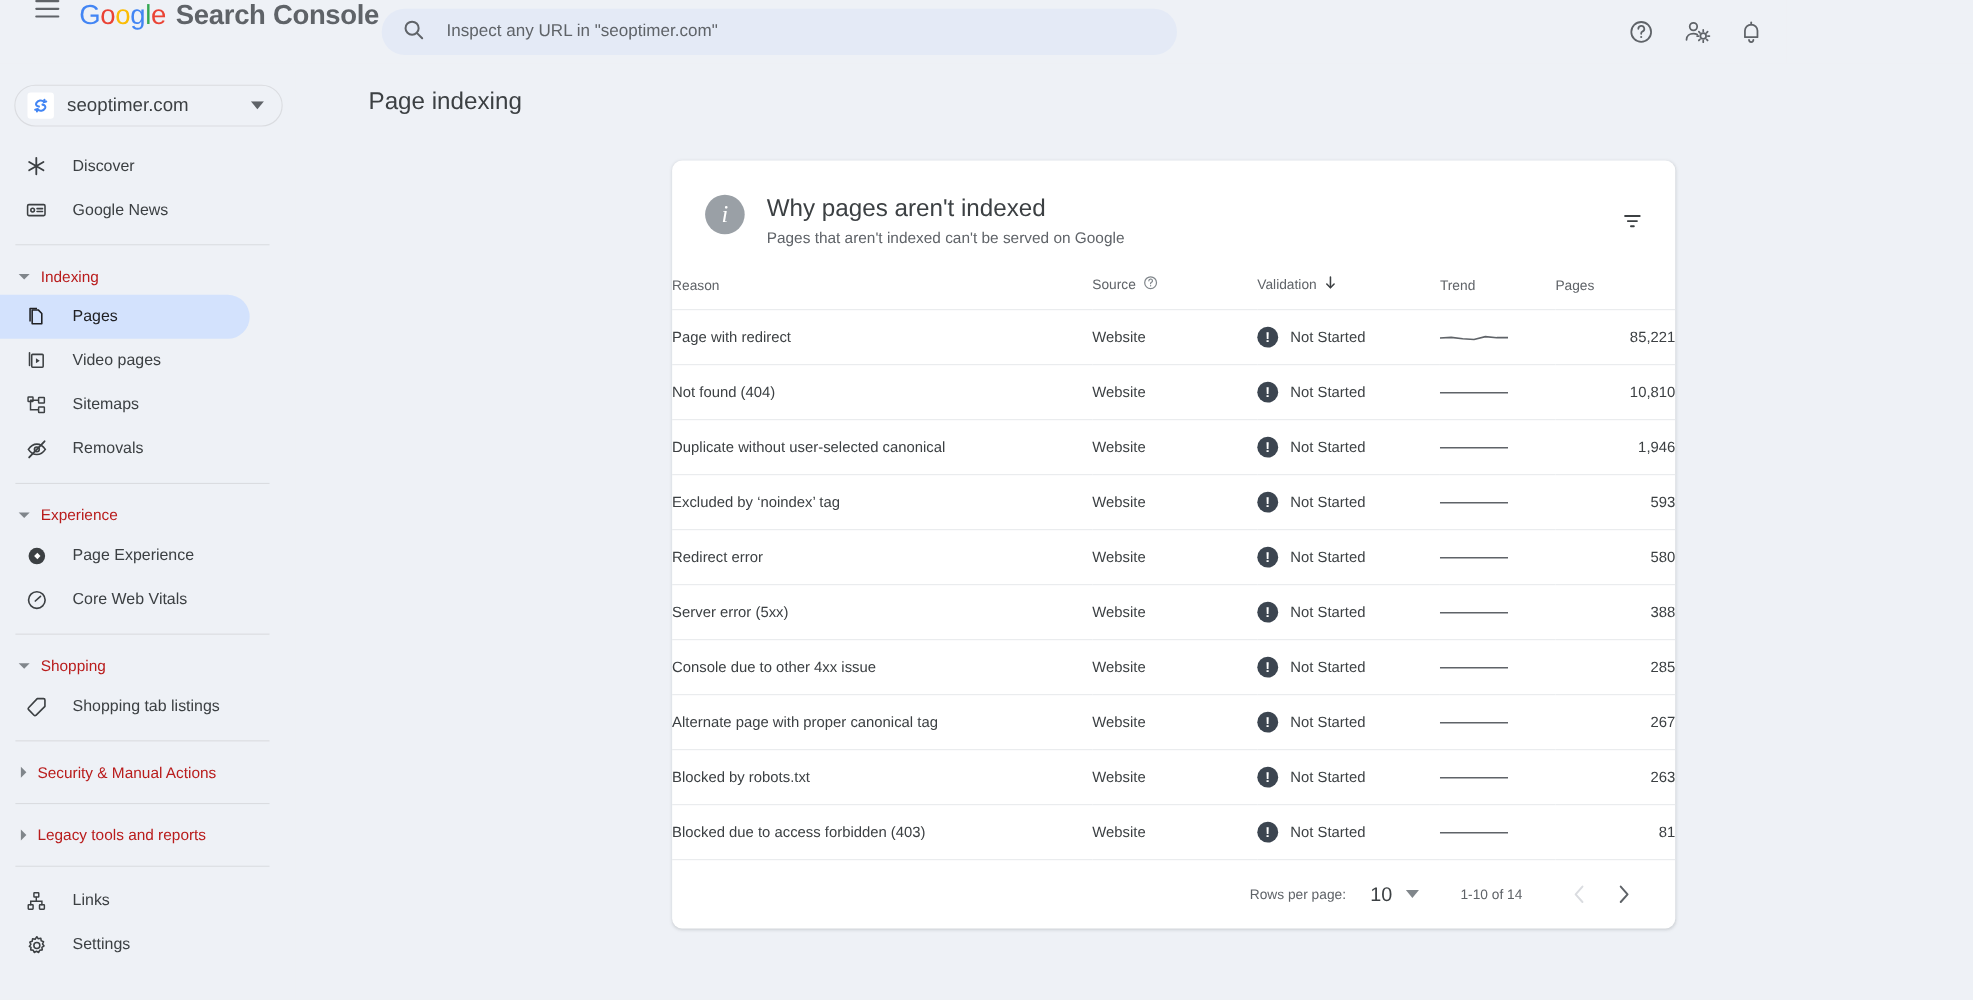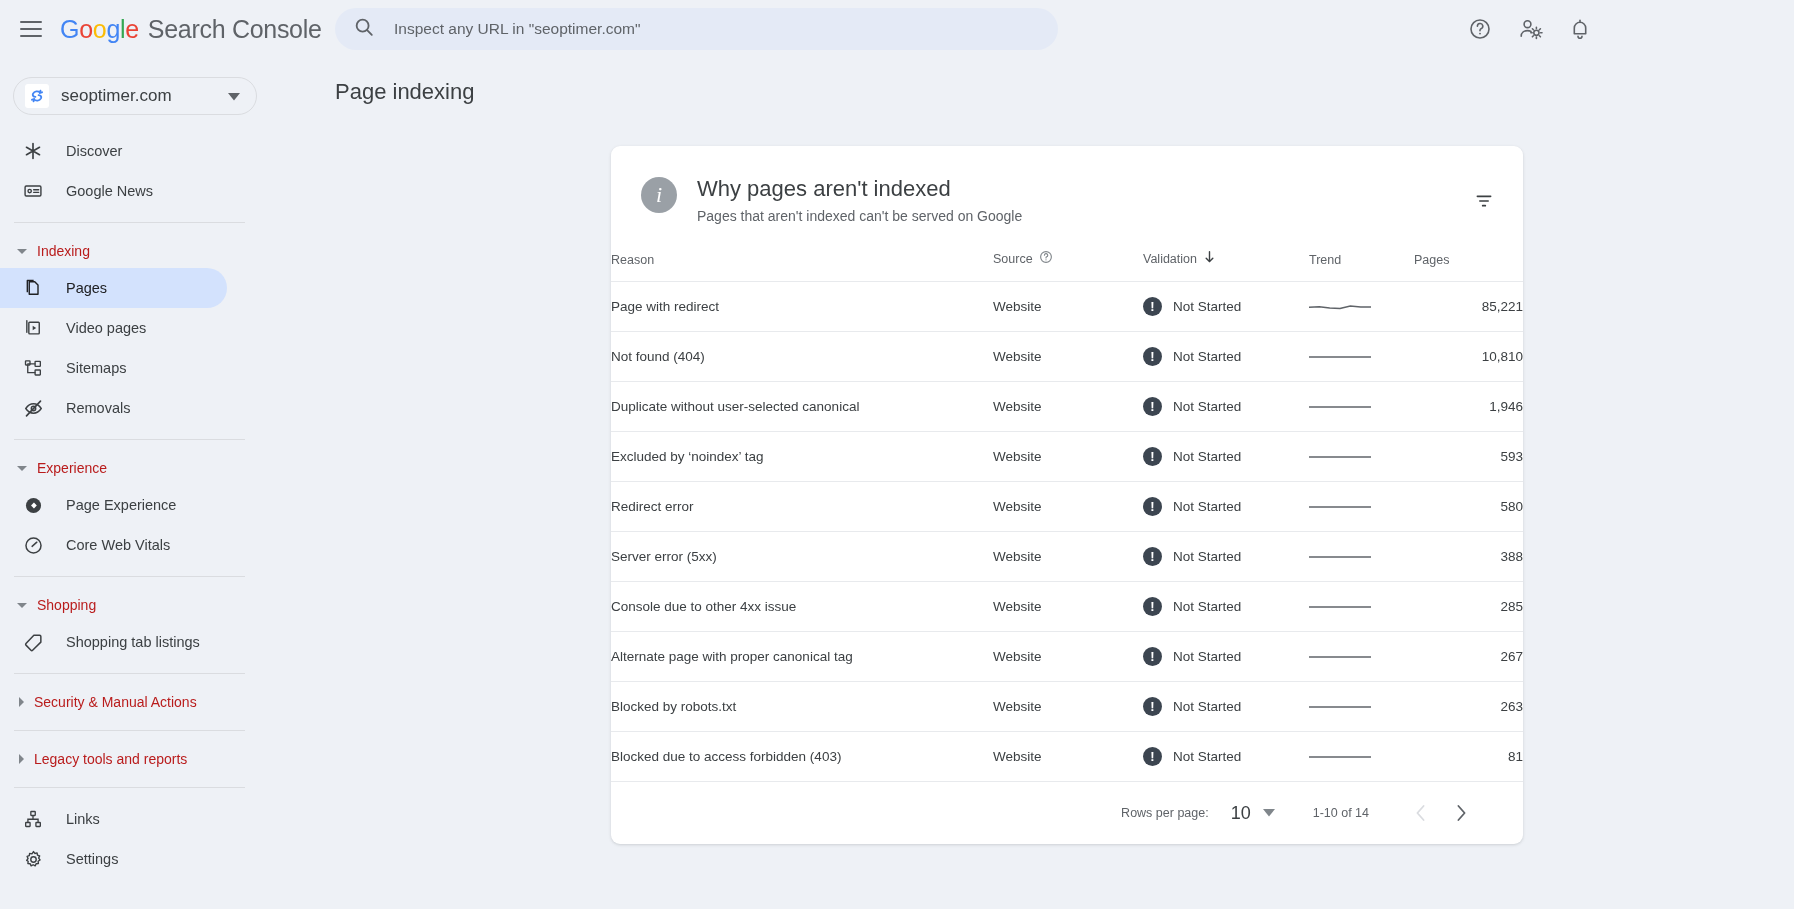--- a/index.html
+++ b/index.html
@@ -11,25 +11,25 @@
     overflow: hidden;
     background: #eef1f6;
     font-family: "Liberation Sans", sans-serif;
     color: #3c4043;
     -webkit-font-smoothing: antialiased;
   }
 
   
   .topbar {
     position: absolute;
-    top: 0; left: 0;
+    top: 0; left: 12px;
     width: 1612px;
     height: 58px;
     display: flex;
-    align-items: center;
+    align-items: flex-start;
     background: #eef1f6;
   }
   .hamburger {
     width: 22px; height: 16px;
     margin-left: 20px; margin-right: 18px;
     display: flex; flex-direction: column; justify-content: space-between;
     cursor: pointer;
   }
   .hamburger span { display: block; height: 2px; background: #5f6368; border-radius: 1px; }
 
@@ -37,21 +37,21 @@
     display: flex; align-items: center;
     font-size: 25px;
     letter-spacing: -0.3px;
     white-space: nowrap;
   }
   .brand .g-logo { font-weight: 400; font-size: 25px; }
   .brand .g-logo .b { color: #4285f4; }
   .brand .g-logo .r { color: #ea4335; }
   .brand .g-logo .y { color: #fbbc05; }
   .brand .g-logo .g { color: #34a853; }
-  .brand .sc-name { color: #5f6368; margin-left: 9px; font-size: 25px; }
+  .brand .sc-name { color: #5f6368; margin-left: 9px; font-size: 25px; font-weight: bold; }
 
   .searchwrap {
     position: absolute;
     left: 335px;
     top: 8px;
     width: 723px;
     height: 42px;
     background: #e4eaf6;
     border-radius: 22px;
     display: flex;
@@ -231,21 +231,21 @@
     line-height: 1;
     flex: 0 0 auto;
     font-family: "Liberation Sans", sans-serif;
   }
   td.t-pages { text-align: right; padding-right: 30px; }
   .spark { display: block; }
 
   .card-foot {
     height: 62px;
     display: flex; align-items: center; justify-content: flex-end;
-    padding-right: 44px;
+    padding-right: 29px;
     font-size: 12.5px;
     color: #5f6368;
     gap: 0;
   }
   .rpp-label { margin-right: 22px; }
   .rpp-val { color: #3c4043; font-size: 18px; }
   .rpp-chev { margin-left: 12px; cursor: pointer; }
   .range { margin-left: 38px; color: #5f6368; }
   .pgbtn { width: 36px; height: 36px; display: flex; align-items: center; justify-content: center; cursor: pointer; border-radius: 50%; }
   .pgbtn.prev { margin-left: 34px; }

